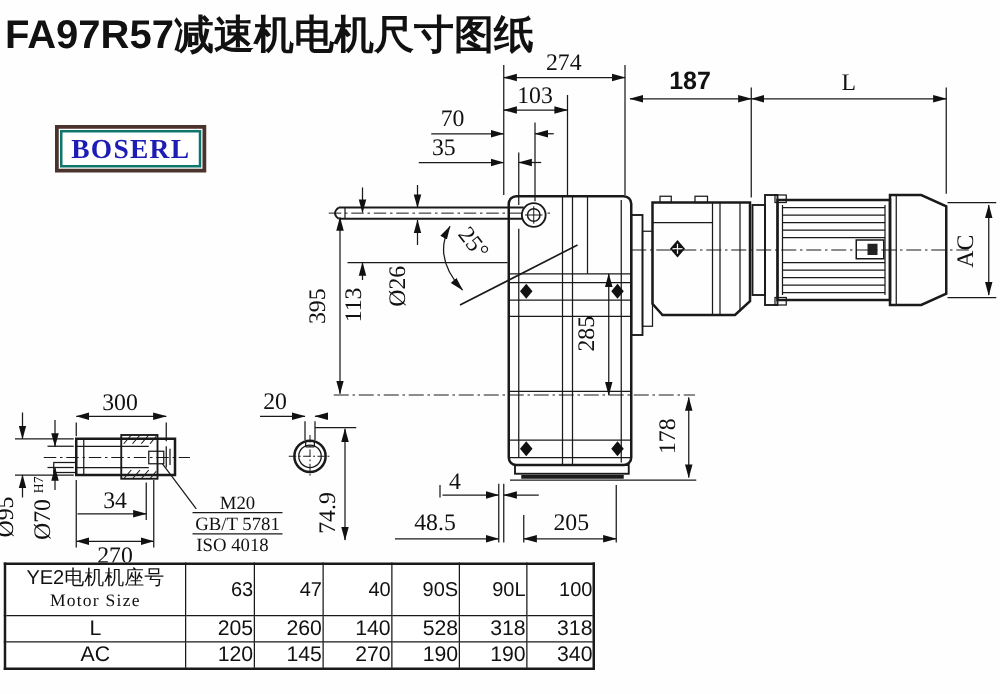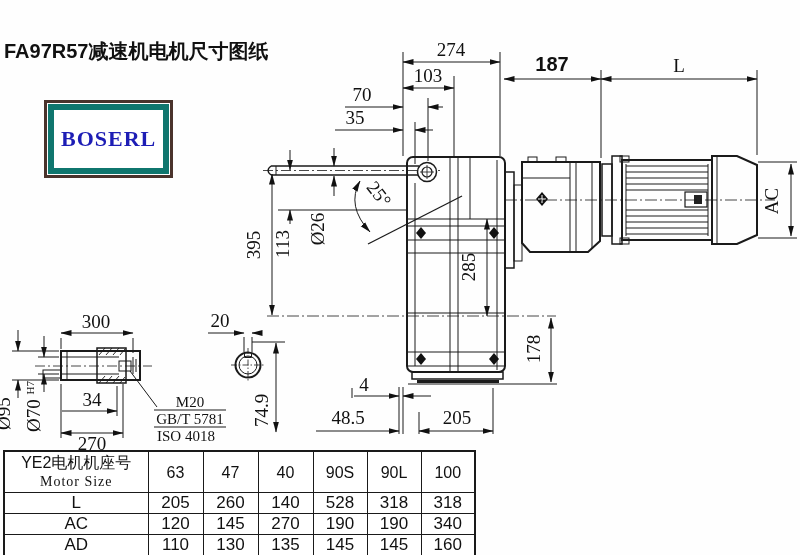--- a/index.html
+++ b/index.html
@@ -1,34 +1,34 @@
 <!DOCTYPE html>
 <html><head>
 <meta charset="utf-8">
 <style>
   html,body{margin:0;padding:0;}
   body{width:800px;height:555px;position:relative;background:#fefefe;overflow:hidden;
        font-family:"Liberation Sans",sans-serif;color:#111;}
-  #title{position:absolute;left:4px;top:6px;font-size:20px;font-weight:700;
-         letter-spacing:0px;white-space:nowrap;margin-top:32px;}
+  #title{position:absolute;left:4px;top:6px;font-size:32px;font-weight:700;
+         letter-spacing:0px;white-space:nowrap;}
   #logo{position:absolute;left:44px;top:100px;border:3px solid #4a332c;background:#fff;padding:1px;}
-  #logo .inner{border:6px solid #0f766e;padding:16px 7px;color:#1d1db5;
+  #logo .inner{border:2px solid #0f766e;padding:0px 7px;color:#1d1db5;
         font-family:"Liberation Serif",serif;font-weight:700;font-size:22px;letter-spacing:1px;}
   svg{position:absolute;left:0;top:0;}
   svg text{font-family:"Liberation Serif",serif;font-size:19px;fill:#111;}
   .bold-dim{font-family:"Liberation Sans",sans-serif;font-weight:700;font-size:20px;}
   .note{font-size:15px;}
   #spec-table{position:absolute;left:3px;top:450px;border-collapse:collapse;table-layout:fixed;
       background:#fff;}
   #spec-table td{border:1.5px solid #1a1a1a;text-align:center;vertical-align:middle;
       padding:0;font-size:17px;height:19px;}
   #spec-table{border:2px solid #1a1a1a;}
   #spec-table td.hdr{height:40px;font-size:16px;line-height:19px;}
   #spec-table .en{font-family:Liberation Serif, serif;font-size:14px;letter-spacing:1px;}
-  #spec-table td.num{font-family:"Liberation Sans",sans-serif;}
+  #spec-table td.num{font-family:"Liberation Sans",sans-serif;text-align:right;}
 </style>
 </head>
 <body>
 
 <div id="title">FA97R57减速机电机尺寸图纸</div>
 
 <div id="logo">
   <div class="inner">BOSERL</div>
 </div>
 
@@ -303,23 +303,14 @@
   </tr>
   <tr>
     <td>AC</td>
     <td class="num">120</td>
     <td class="num">145</td>
     <td class="num">270</td>
     <td class="num">190</td>
     <td class="num">190</td>
     <td class="num">340</td>
   </tr>
-  <tr>
-    <td>AD</td>
-    <td class="num">110</td>
-    <td class="num">130</td>
-    <td class="num">135</td>
-    <td class="num">145</td>
-    <td class="num">145</td>
-    <td class="num">160</td>
-  </tr>
 </tbody>
   </table>
 
 </body></html>

